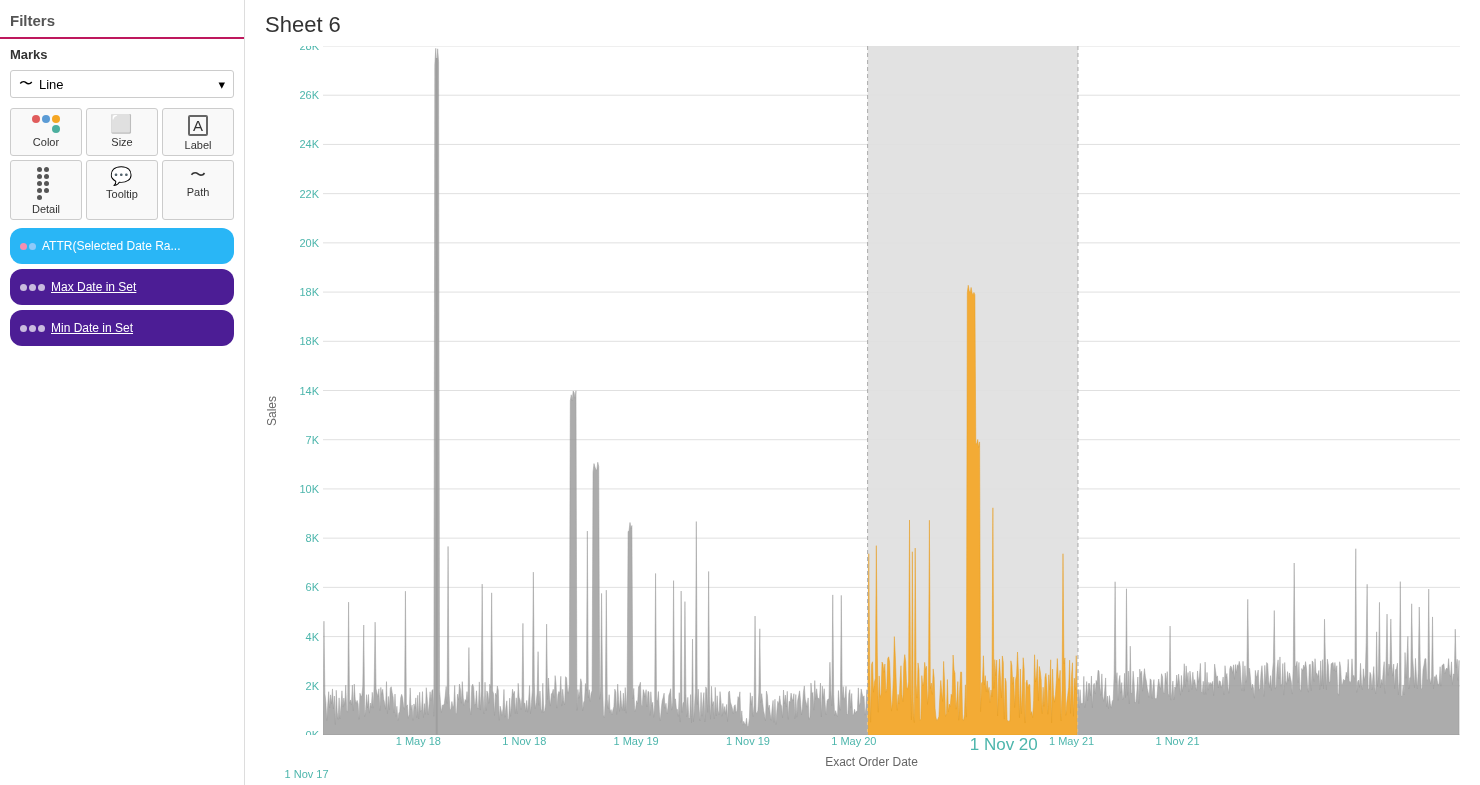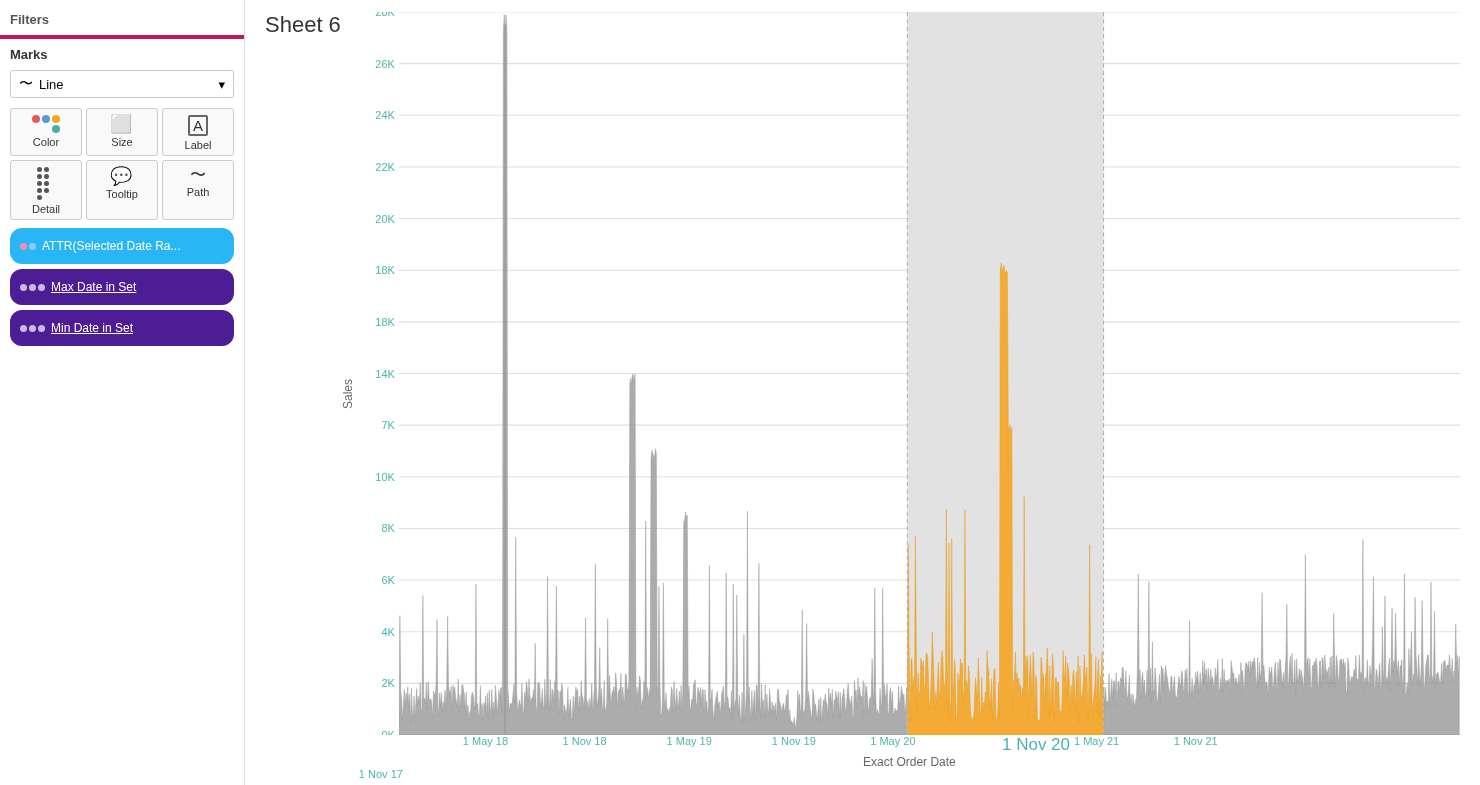--- a/index.html
+++ b/index.html
@@ -10,24 +10,24 @@
       width: 245px;
       min-width: 245px;
       background: #fff;
       border-right: 1px solid #ddd;
       display: flex;
       flex-direction: column;
       padding: 8px 0;
     }
     .sidebar-filters {
       padding: 4px 10px 8px;
-      font-size: 13px;
+      font-size: 15px;
       color: #555;
       font-weight: 600;
-      border-bottom: 4px solid #be185d;
+      border-bottom: 2px solid #be185d;
     }
     .sidebar-marks {
       padding: 8px 10px;
     }
     .marks-label {
       font-size: 13px;
       color: #333;
       font-weight: 600;
       margin-bottom: 8px;
     }
@@ -86,21 +86,21 @@
       margin-bottom: 5px;
       gap: 6px;
     }
     .pill-blue { background: #29b6f6; }
     .pill-green { background: #4c1d95; text-decoration: underline; }
 
     
     .main {
       flex: 1;
       display: flex;
-      flex-direction: row;
+      flex-direction: column;
       padding: 12px 20px 10px 20px;
       overflow: hidden;
     }
     .sheet-title {
       font-size: 22px;
       font-weight: 400;
       color: #333;
       margin-bottom: 8px;
     }
     .chart-area {

